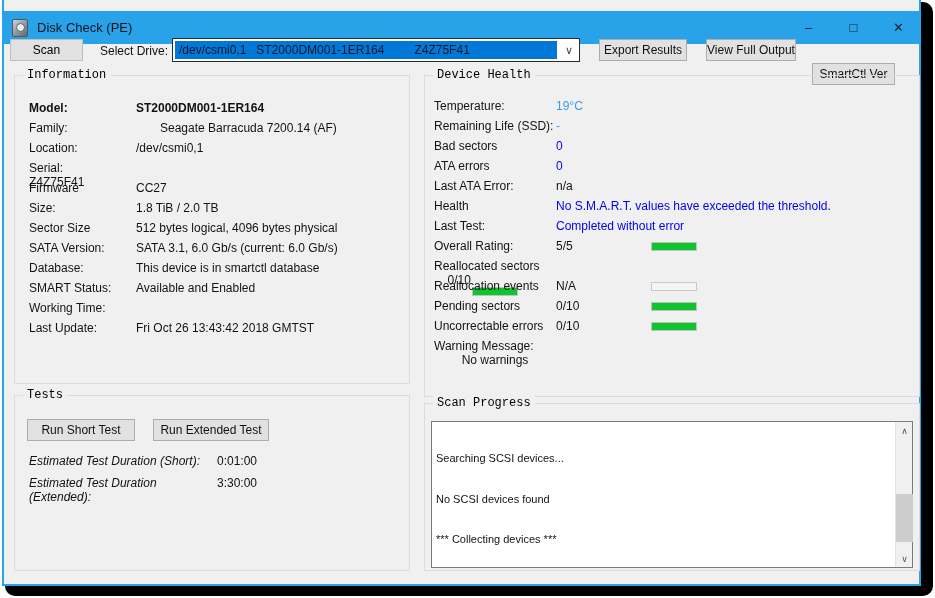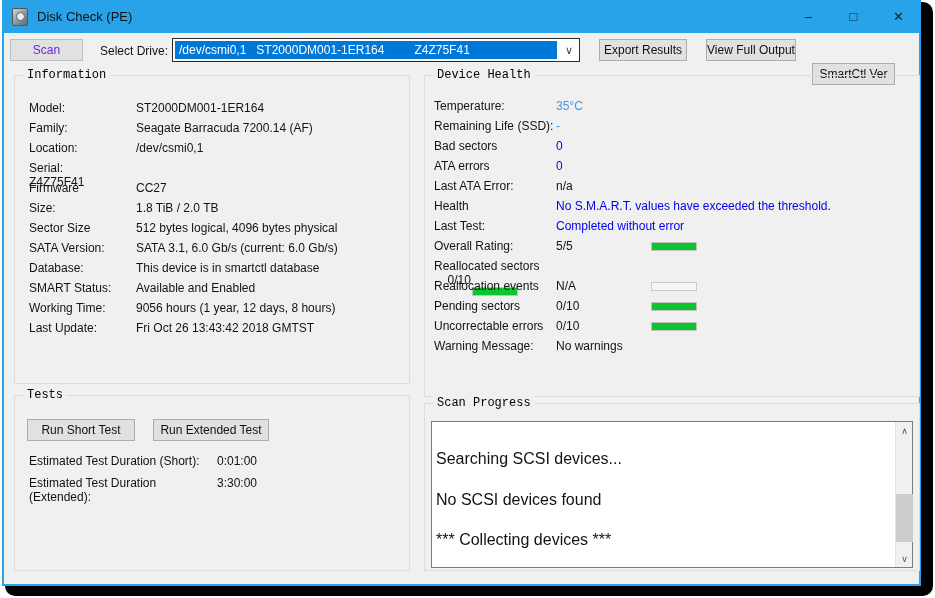--- a/index.html
+++ b/index.html
@@ -14,62 +14,62 @@
     --btnface:#e1e1e1;
     --btnborder:#adadad;
     --groupborder:#dcdcdc;
   }
   .stage{position:relative;width:935px;height:598px;overflow:hidden;
          font-family:"Liberation Sans",sans-serif;font-size:12px;color:#111;}
   .shadow{position:absolute;left:5px;top:2px;width:928px;height:594px;background:#000;border-radius:10px;}
   .window{position:absolute;left:2px;top:0;width:919px;height:586px;background:var(--client);
           border:2px solid var(--titlebar);border-top:none;}
   
-  .titlebar{position:absolute;left:-2px;top:0;width:919px;height:33px;background:var(--titlebar);
+  .titlebar{position:absolute;left:-2px;top:11px;width:919px;height:33px;background:var(--titlebar);
             display:flex;align-items:center;}
   .appicon{width:16px;height:18px;margin-left:10px;border:1px solid #555;border-radius:2px;
            background:linear-gradient(135deg,#cfd6da 0%,#8a969d 55%,#5d686f 100%);position:relative;}
   .appicon:after{content:"";position:absolute;left:3px;top:3px;width:7px;height:7px;border-radius:50%;
            background:#e8eef1;border:1px solid #566;}
   .titletext{margin-left:9px;font-size:13px;color:#101418;}
   .wincontrols{margin-left:auto;display:flex;height:100%;}
   .wbtn{width:45px;height:100%;display:flex;align-items:center;justify-content:center;
         color:#17222b;font-size:13px;cursor:default;}
   
   .btn{position:absolute;height:22px;background:var(--btnface);border:1px solid var(--btnborder);
        display:flex;align-items:center;justify-content:center;font-size:12px;color:#111;}
-  .btn.disabled{color:#6d28d9;border-color:#bfbfbf;}
+  .btn.disabled{color:#000000;border-color:#bfbfbf;}
   .lbl{position:absolute;color:#111;}
   .combo{position:absolute;left:168px;top:38px;width:408px;height:24px;background:#fff;
          border:1px solid #2b2b2b;display:flex;align-items:stretch;}
-  .combo-sel{flex:1;margin:2px;background:var(--combo-sel);color:#ffffff;display:flex;align-items:center;
+  .combo-sel{flex:1;margin:2px;background:var(--combo-sel);color:#0f172a;display:flex;align-items:center;
              padding-left:4px;white-space:pre;overflow:hidden;}
   .combo-arrow{width:20px;display:flex;align-items:center;justify-content:center;color:#444;font-size:11px;}
   
   .group{position:absolute;border:1px solid var(--groupborder);}
   .group>.gtitle{position:absolute;top:-8px;left:8px;background:var(--client);padding:0 4px;color:#000000;font-family:Liberation Mono, monospace;}
   
   .irow{position:absolute;left:14px;display:flex;}
   .irow .k{width:107px;color:#131313;}
   .irow .v{color:#131313;white-space:pre;}
   .hrow{position:absolute;left:9px;display:flex;align-items:center;}
   .hrow .k{width:122px;color:#131313;}
   .hrow .v{width:95px;color:#131313;white-space:pre;}
   .hrow .v.blue{color:var(--val-blue);}
   .hrow .v.lblue{color:var(--val-lblue);}
   .bar{width:46px;height:9px;border:1px solid #c9c9c9;background:#f5f5f5;margin-left:0px;}
   .bar.full{background:var(--bar-green);border-color:#c2c2c2;}
   
   .trow{position:absolute;left:14px;display:flex;}
-  .trow .k{width:188px;}
+  .trow .k{width:188px;font-style:italic;}
   
   .scanbox{position:absolute;left:6px;top:17px;width:482px;height:147px;background:#fff;
            border:1px solid #7a7a7a;}
   .scanlines{position:absolute;left:4px;top:3px;right:20px;bottom:3px;overflow:hidden;
-             font-size:16px;line-height:13.5px;color:#131313;white-space:pre;}
+             font-size:11px;line-height:13.5px;color:#131313;white-space:pre;}
   .vscroll{position:absolute;top:0;right:0;width:17px;height:100%;background:#f0f0f0;border-left:1px solid #e3e3e3;}
   .sarrow{position:absolute;left:0;width:17px;height:17px;display:flex;align-items:center;justify-content:center;
           color:#555;font-size:9px;}
   .sarrow.up{top:0;}
   .sarrow.down{bottom:0;}
   .sthumb{position:absolute;left:0;top:72px;width:17px;height:48px;background:#cdcdcd;}
 </style>
 </head>
 <body>
 
@@ -99,25 +99,25 @@
     <div class="combo">
       <div class="combo-sel">/dev/csmi0,1   ST2000DM001-1ER164         Z4Z75F41</div>
       <div class="combo-arrow">∨</div>
     </div>
     <div class="btn" style="left:595px;top:39px;width:88px;">Export Results</div>
     <div class="btn" style="left:702px;top:39px;width:90px;">View Full Output</div>
     <div class="btn" style="left:808px;top:31px;width:83px;margin-top:32px;">SmartCtl Ver</div>
 
     <div class="group" style="left:10px;top:75px;width:396px;height:309px;">
       <div class="gtitle">Information</div>
-      <div class="irow" style="top:25px;">
+      <div class="irow" style="top:25px;font-weight:bold;">
           <span class="k">Model:</span>
           <span class="v">ST2000DM001-1ER164</span>
         </div>
-      <div class="irow" style="top:45px;">
+      <div class="irow" style="top:45px;gap:24px;">
           <span class="k">Family:</span>
           <span class="v">Seagate Barracuda 7200.14 (AF)</span>
         </div>
       <div class="irow" style="top:65px;">
           <span class="k">Location:</span>
           <span class="v">/dev/csmi0,1</span>
         </div>
       <div class="irow" style="top:85px;flex-direction:column;">
           <span class="k">Serial:</span>
           <span class="v">Z4Z75F41</span>
@@ -141,33 +141,32 @@
       <div class="irow" style="top:185px;">
           <span class="k">Database:</span>
           <span class="v">This device is in smartctl database</span>
         </div>
       <div class="irow" style="top:205px;">
           <span class="k">SMART Status:</span>
           <span class="v">Available and Enabled</span>
         </div>
       <div class="irow" style="top:225px;">
           <span class="k">Working Time:</span>
-          <span class="v">9056 hours (1 year, 12 days, 8 hours)</span>
         </div>
       <div class="irow" style="top:245px;">
           <span class="k">Last Update:</span>
           <span class="v">Fri Oct 26 13:43:42 2018 GMTST</span>
         </div>
     </div>
 
     <div class="group" style="left:420px;top:75px;width:496px;height:322px;">
       <div class="gtitle">Device Health</div>
       <div class="hrow" style="top:23px;">
           <span class="k">Temperature:</span>
-          <span class="v lblue">35°C</span>
+          <span class="v lblue">19°C</span>
         </div>
       <div class="hrow" style="top:43px;">
           <span class="k">Remaining Life (SSD):</span>
           <span class="v lblue">-</span>
         </div>
       <div class="hrow" style="top:63px;">
           <span class="k">Bad sectors</span>
           <span class="v blue">0</span>
         </div>
       <div class="hrow" style="top:83px;">
@@ -204,21 +203,21 @@
       <div class="hrow" style="top:223px;">
           <span class="k">Pending sectors</span>
           <span class="v">0/10</span>
           <span class="bar full"></span>
         </div>
       <div class="hrow" style="top:243px;">
           <span class="k">Uncorrectable errors</span>
           <span class="v">0/10</span>
           <span class="bar full"></span>
         </div>
-      <div class="hrow" style="top:263px;">
+      <div class="hrow" style="top:263px;flex-direction:column;">
           <span class="k">Warning Message:</span>
           <span class="v" style="width:auto;">No warnings</span>
         </div>
     </div>
 
     <div class="group" style="left:10px;top:395px;width:396px;height:176px;">
       <div class="gtitle">Tests</div>
       <div class="btn" style="left:12px;top:23px;width:108px;">Run Short Test</div>
       <div class="btn" style="left:138px;top:23px;width:116px;">Run Extended Test</div>
       <div class="trow" style="top:58px;">

